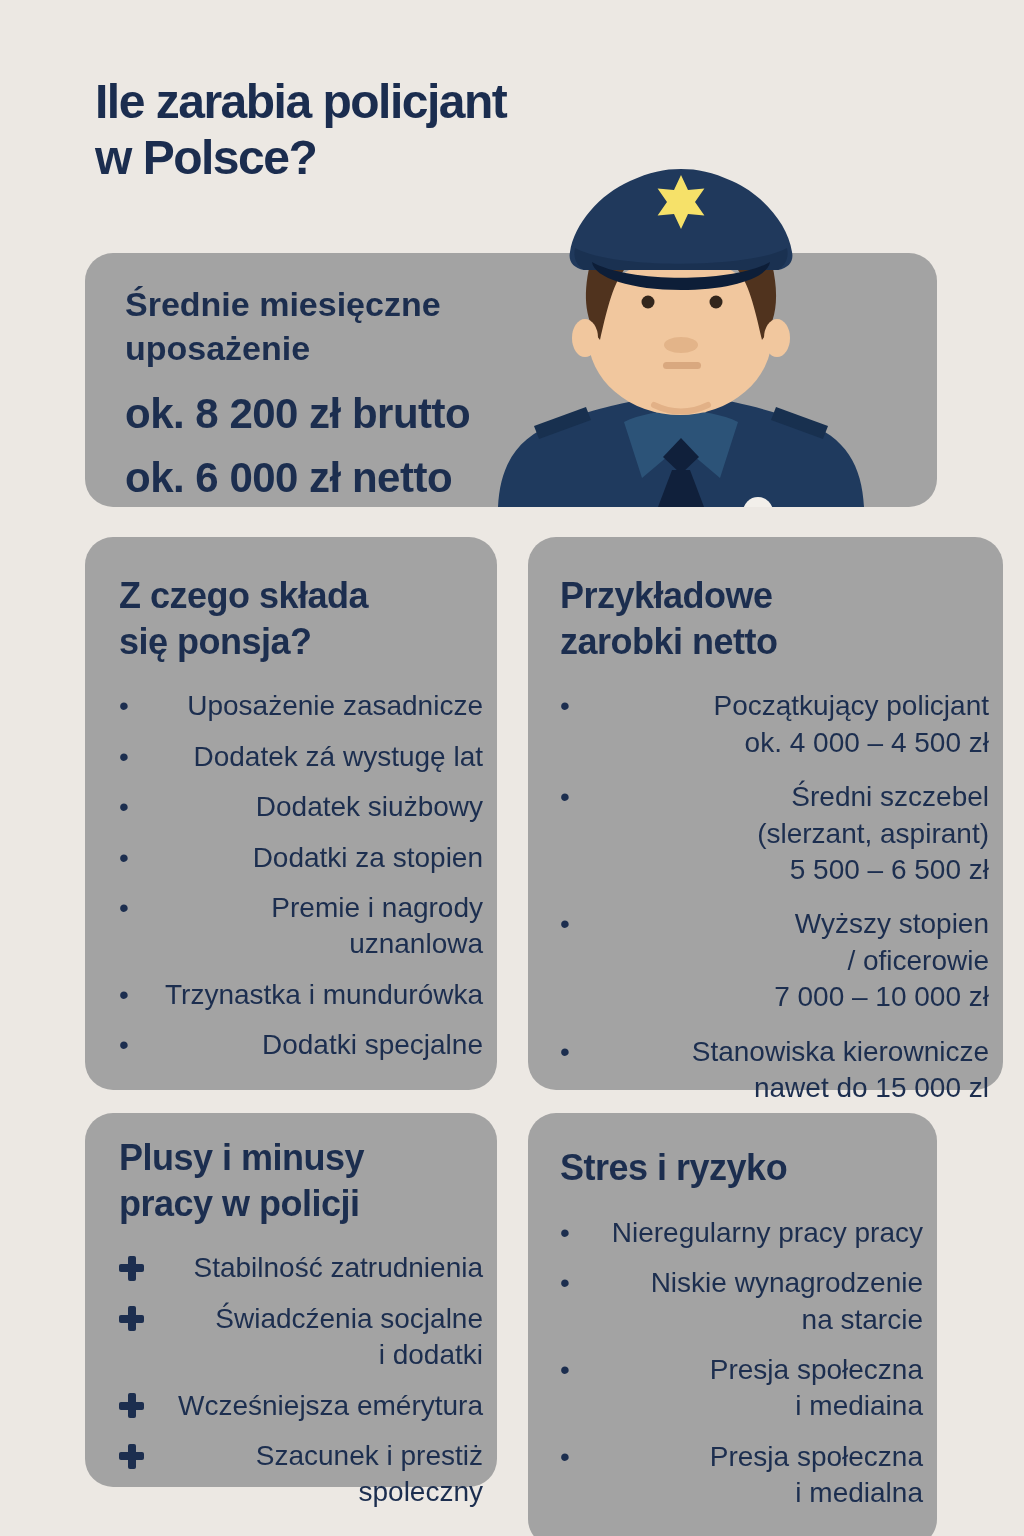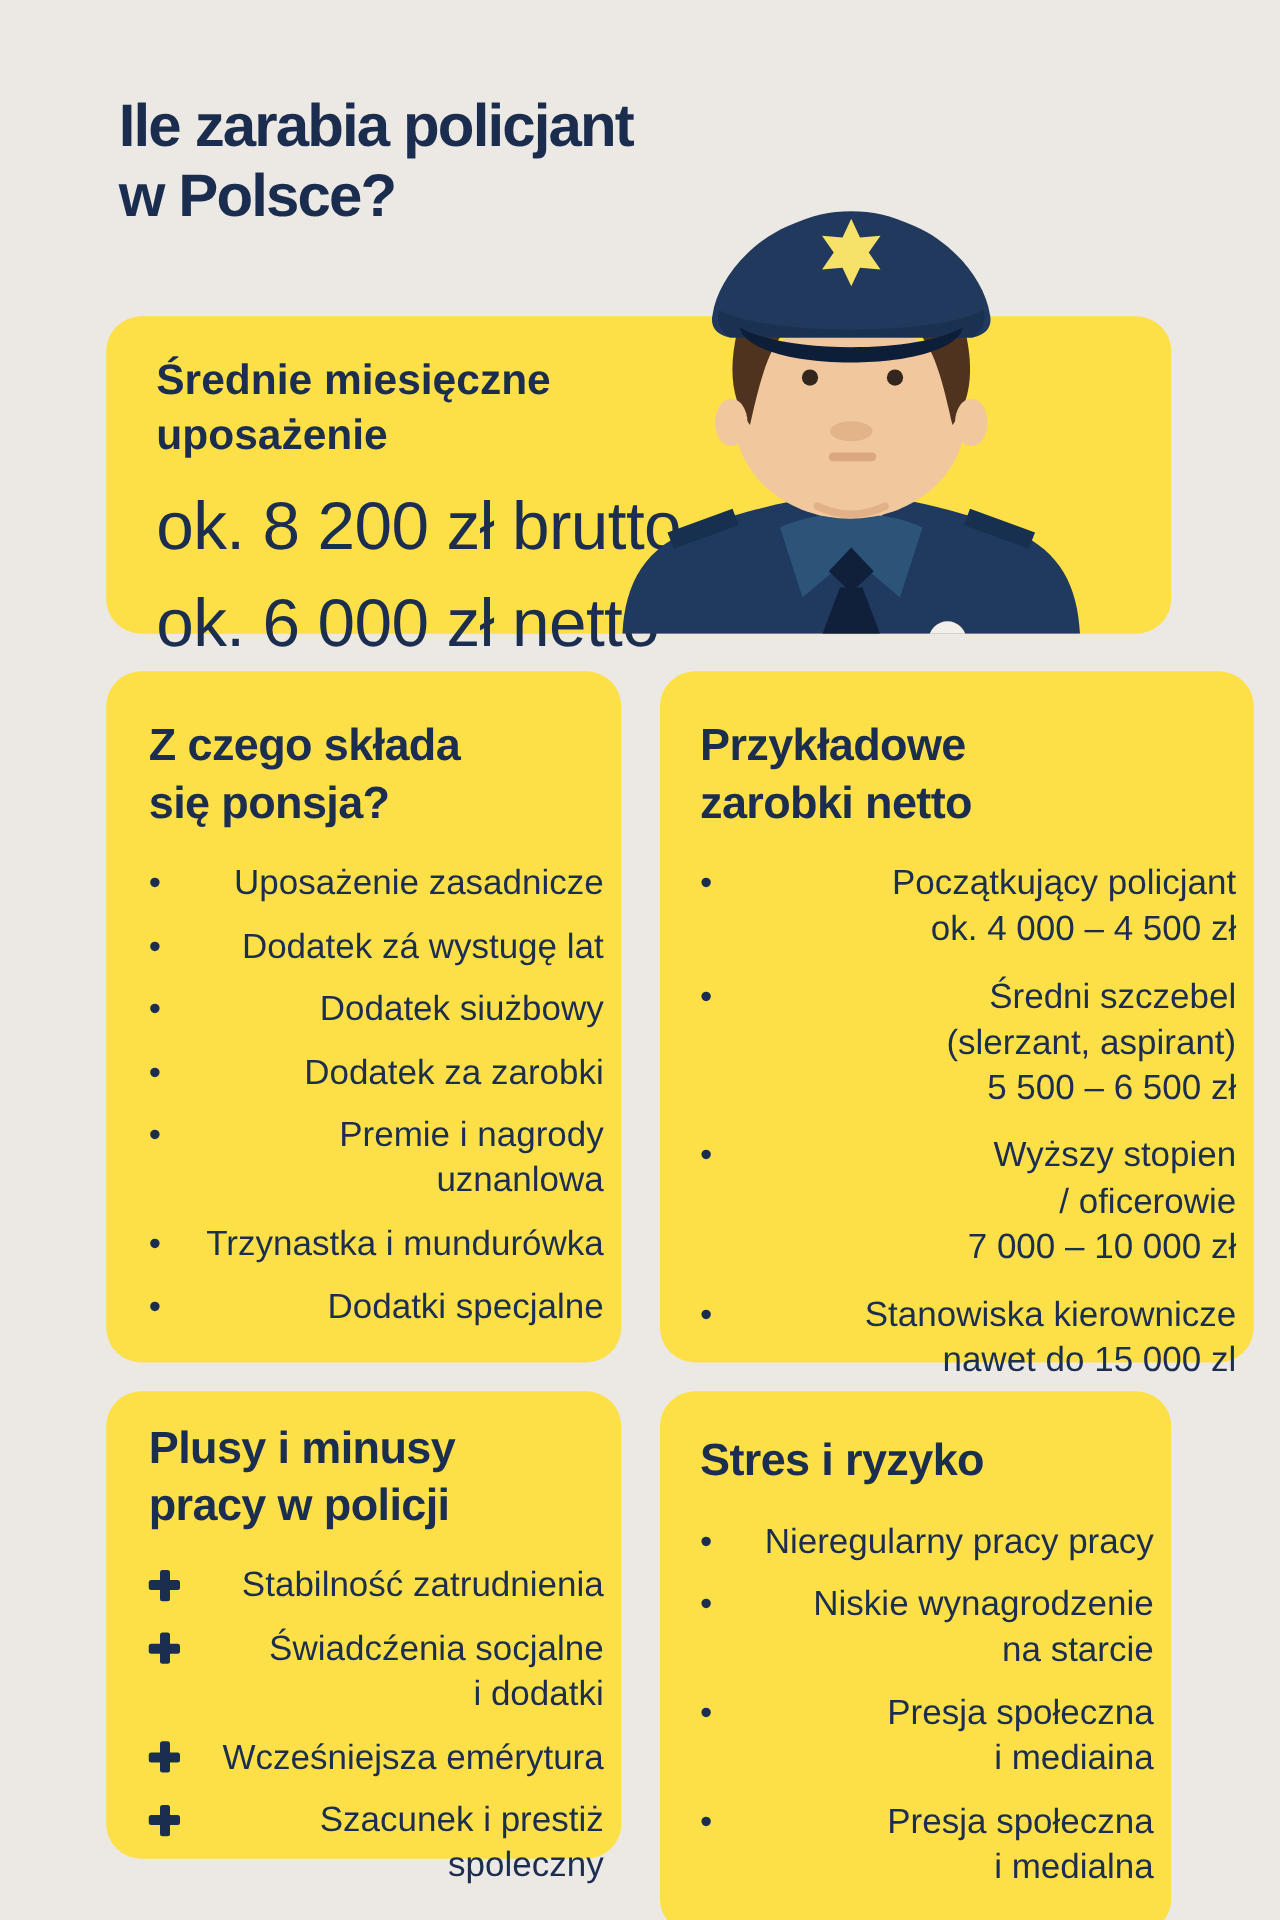--- a/index.html
+++ b/index.html
@@ -8,25 +8,25 @@
     background:#ece8e3;
     font-family:"Liberation Sans", sans-serif;
     color:#1c2e4f;
   }
   .page-title{
     position:absolute;left:95px;top:42px;
     font-size:48px;font-weight:bold;line-height:1.16;letter-spacing:-1.5px;
     white-space:pre-line;color:#1b2d4f;
   }
   .card{
-    position:absolute;background:#fde047;border-radius:28px;box-sizing:border-box;
+    position:absolute;background:#a3a3a3;border-radius:28px;box-sizing:border-box;
   }
   #hero-card{left:85px;top:253px;width:852px;height:254px;padding:30px 0 0 40px;}
   .hero-heading{font-size:34px;font-weight:bold;line-height:1.28;white-space:pre-line;}
-  .hero-amount{font-size:54px;font-weight:400;margin-top:20px;letter-spacing:-0.5px;}
+  .hero-amount{font-size:42px;font-weight:700;margin-top:20px;letter-spacing:-0.5px;}
   .hero-amount.second{margin-top:16px;}
 
   #officer{position:absolute;left:478px;top:166px;width:406px;height:341px;}
 
   #box-components{left:85px;top:537px;width:412px;height:553px;padding:36px 14px 0 34px;}
   #box-earnings{left:528px;top:537px;width:475px;height:553px;padding:36px 14px 0 32px;}
   #box-proscons{left:85px;top:1113px;width:412px;height:374px;padding:22px 14px 0 34px;}
   #box-stress{left:528px;top:1113px;width:409px;height:434px;padding:32px 14px 0 32px;}
 
   .box-title{
@@ -115,21 +115,21 @@
     <div class="item">
         <span class="marker-dot">•</span>
         <span class="item-text">Dodatek zá wystugę lat</span>
       </div>
     <div class="item">
         <span class="marker-dot">•</span>
         <span class="item-text">Dodatek siużbowy</span>
       </div>
     <div class="item">
         <span class="marker-dot">•</span>
-        <span class="item-text">Dodatek za zarobki</span>
+        <span class="item-text">Dodatki za stopien</span>
       </div>
     <div class="item">
         <span class="marker-dot">•</span>
         <span class="item-text">Premie i nagrody
 uznanlowa</span>
       </div>
     <div class="item">
         <span class="marker-dot">•</span>
         <span class="item-text">Trzynastka i mundurówka</span>
       </div>

